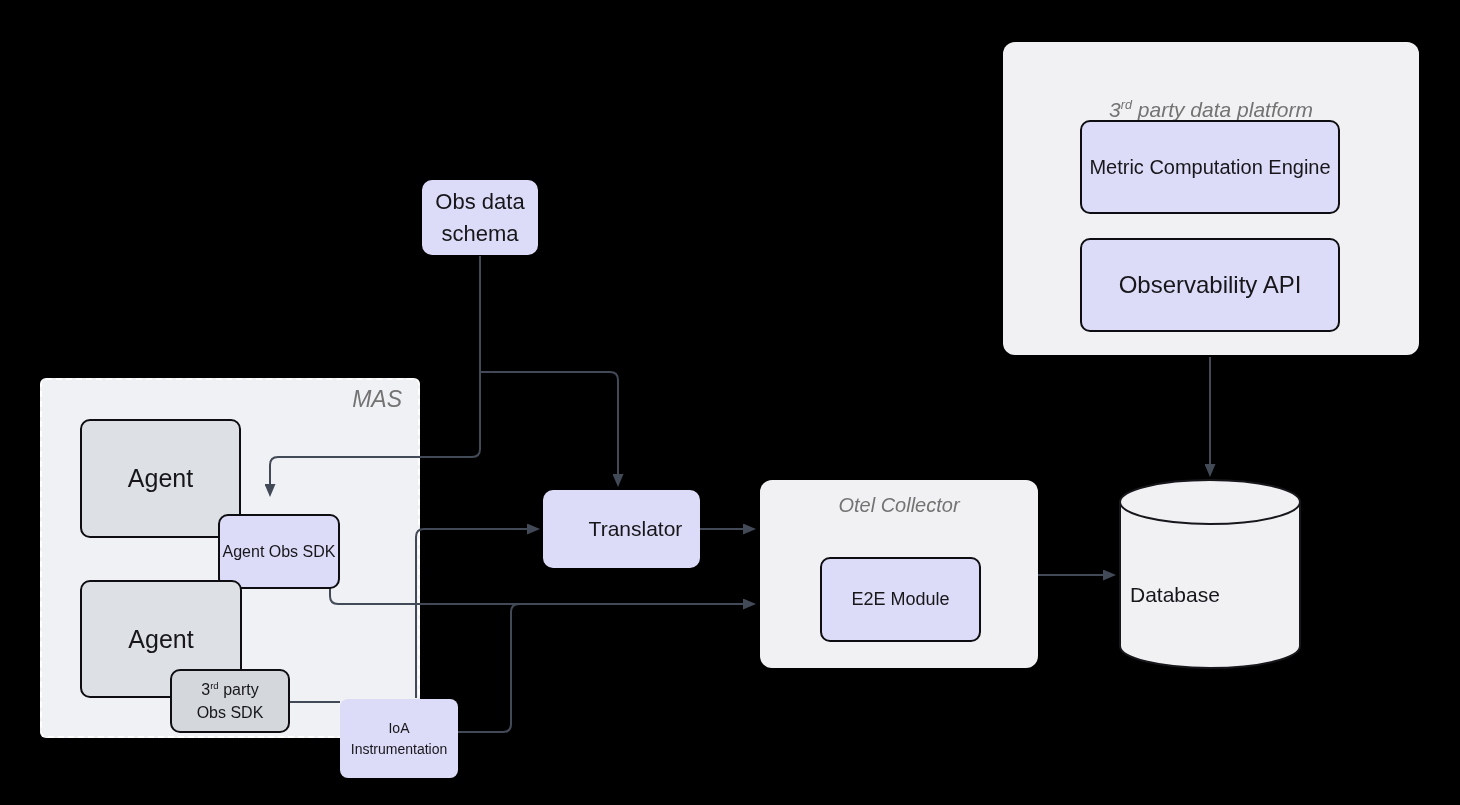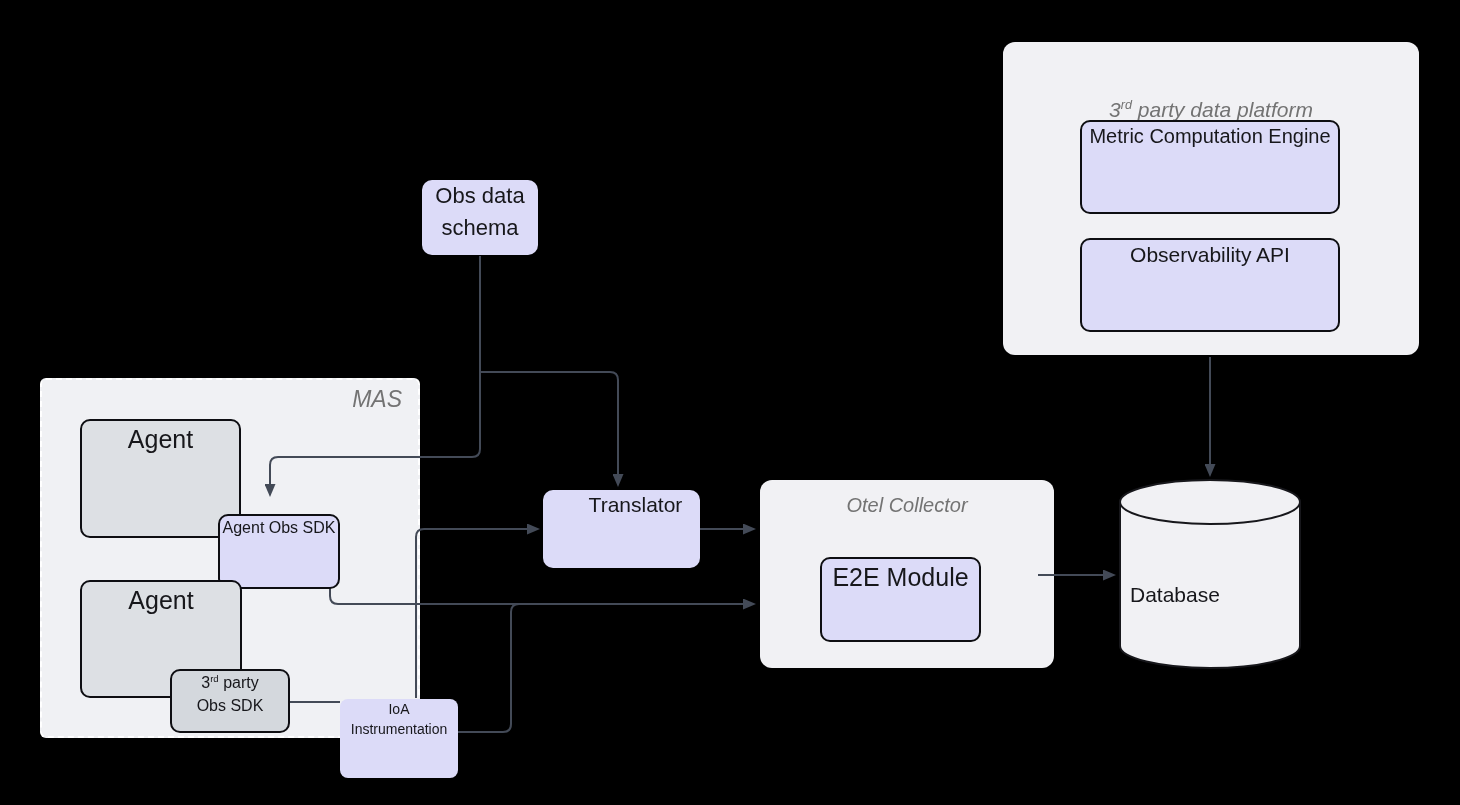--- a/index.html
+++ b/index.html
@@ -5,21 +5,21 @@
   html,body{margin:0;padding:0;background:#000;}
   #canvas{
     position:relative;width:1460px;height:805px;background:#000;overflow:hidden;
     font-family:"Liberation Sans",sans-serif;color:#17171b;
   }
   .container{position:absolute;background:#f1f1f4;border-radius:12px;}
   .container.dashed{background:#f0f1f4;border:2px dashed #ffffff;border-radius:6px;}
   .ctitle{position:absolute;font-style:italic;color:#737373;white-space:nowrap;}
   .ctitle.centered{left:0;right:0;text-align:center;}
   .node{
-    position:absolute;display:flex;justify-content:center;
+    position:absolute;display:flex;align-items:center;justify-content:center;
     text-align:center;border-radius:10px;line-height:1.45;box-sizing:border-box;
   }
   .lavender{background:#dcdbf8;}
   .gray1{background:#dde0e4;}
   .gray2{background:#d4d8dd;}
   .bordered{border:2px solid #0e0e12;}
   sup{font-size:0.6em;line-height:0;}
   svg.layer{position:absolute;left:0;top:0;}
   .dblabel{position:absolute;display:flex;align-items:center;justify-content:flex-start;}
 </style>
@@ -31,21 +31,21 @@
   <div class="container" style="left:1003px;top:42px;width:416px;height:313px;">
     <div class="ctitle centered" style="top:56px;font-size:21px;">
       <span>3</span><sup>rd</sup><span> party data platform</span>
     </div>
   </div>
 
   <div class="container dashed" style="left:40px;top:378px;width:376px;height:356px;">
     <div class="ctitle" style="right:16px;top:6px;font-size:23px;">MAS</div>
   </div>
 
-  <div class="container" style="left:760px;top:480px;width:278px;height:188px;padding-left:16px;">
+  <div class="container" style="left:760px;top:480px;width:278px;height:188px;">
     <div class="ctitle centered" style="top:14px;font-size:20px;">Otel Collector</div>
   </div>
 
   <svg class="layer" width="1460" height="805" viewBox="0 0 1460 805">
     <defs>
       <marker id="ah" viewBox="0 0 13 11" markerWidth="13" markerHeight="11" refX="2" refY="5.5" orient="auto" markerUnits="userSpaceOnUse">
         <path d="M0 0 L13 5.5 L0 11 Z" fill="#434a57"></path>
       </marker>
     </defs>
     <g fill="none" stroke="#434a57" stroke-width="2">
@@ -63,21 +63,21 @@
     <g>
       <path d="M1120 502 L1120 646 A90 22 0 0 0 1300 646 L1300 502" fill="#f1f1f4" stroke="#17171b" stroke-width="2"></path>
       <ellipse cx="1210" cy="502" rx="90" ry="22" fill="#f1f1f4" stroke="#17171b" stroke-width="2"></ellipse>
     </g>
   </svg>
 
   <div class="node lavender bordered" style="left:1080px;top:120px;width:260px;height:94px;font-size:20px;">
     <span>Metric Computation Engine</span>
   </div>
 
-  <div class="node lavender bordered" style="left:1080px;top:238px;width:260px;height:94px;font-size:21px;">
+  <div class="node lavender bordered" style="left:1080px;top:238px;width:260px;height:94px;font-size:24px;">
     <span>Observability API</span>
   </div>
 
   <div class="node lavender" style="left:422px;top:180px;width:116px;height:75px;font-size:22px;">
     <span>Obs data schema</span>
   </div>
 
   <div class="node lavender" style="left:543px;top:490px;width:157px;height:78px;font-size:21px;padding-left:28px;">
     <span>Translator</span>
   </div>
@@ -98,21 +98,21 @@
     <span>
       <span>3</span><sup>rd</sup><span> party</span><br>
       <span>Obs SDK</span>
     </span>
   </div>
 
   <div class="node lavender" style="left:340px;top:699px;width:118px;height:79px;font-size:14px;border-radius:8px;">
     <span>IoA Instrumentation</span>
   </div>
 
-  <div class="node lavender bordered" style="left:820px;top:557px;width:161px;height:85px;font-size:25px;">
+  <div class="node lavender bordered" style="left:820px;top:557px;width:161px;height:85px;font-size:18px;">
     <span>E2E Module</span>
   </div>
 
   <div class="dblabel" style="left:1130px;top:575px;width:160px;height:40px;font-size:21px;">
     <span>Database</span>
   </div>
 
 </div>
 
 </body></html>

